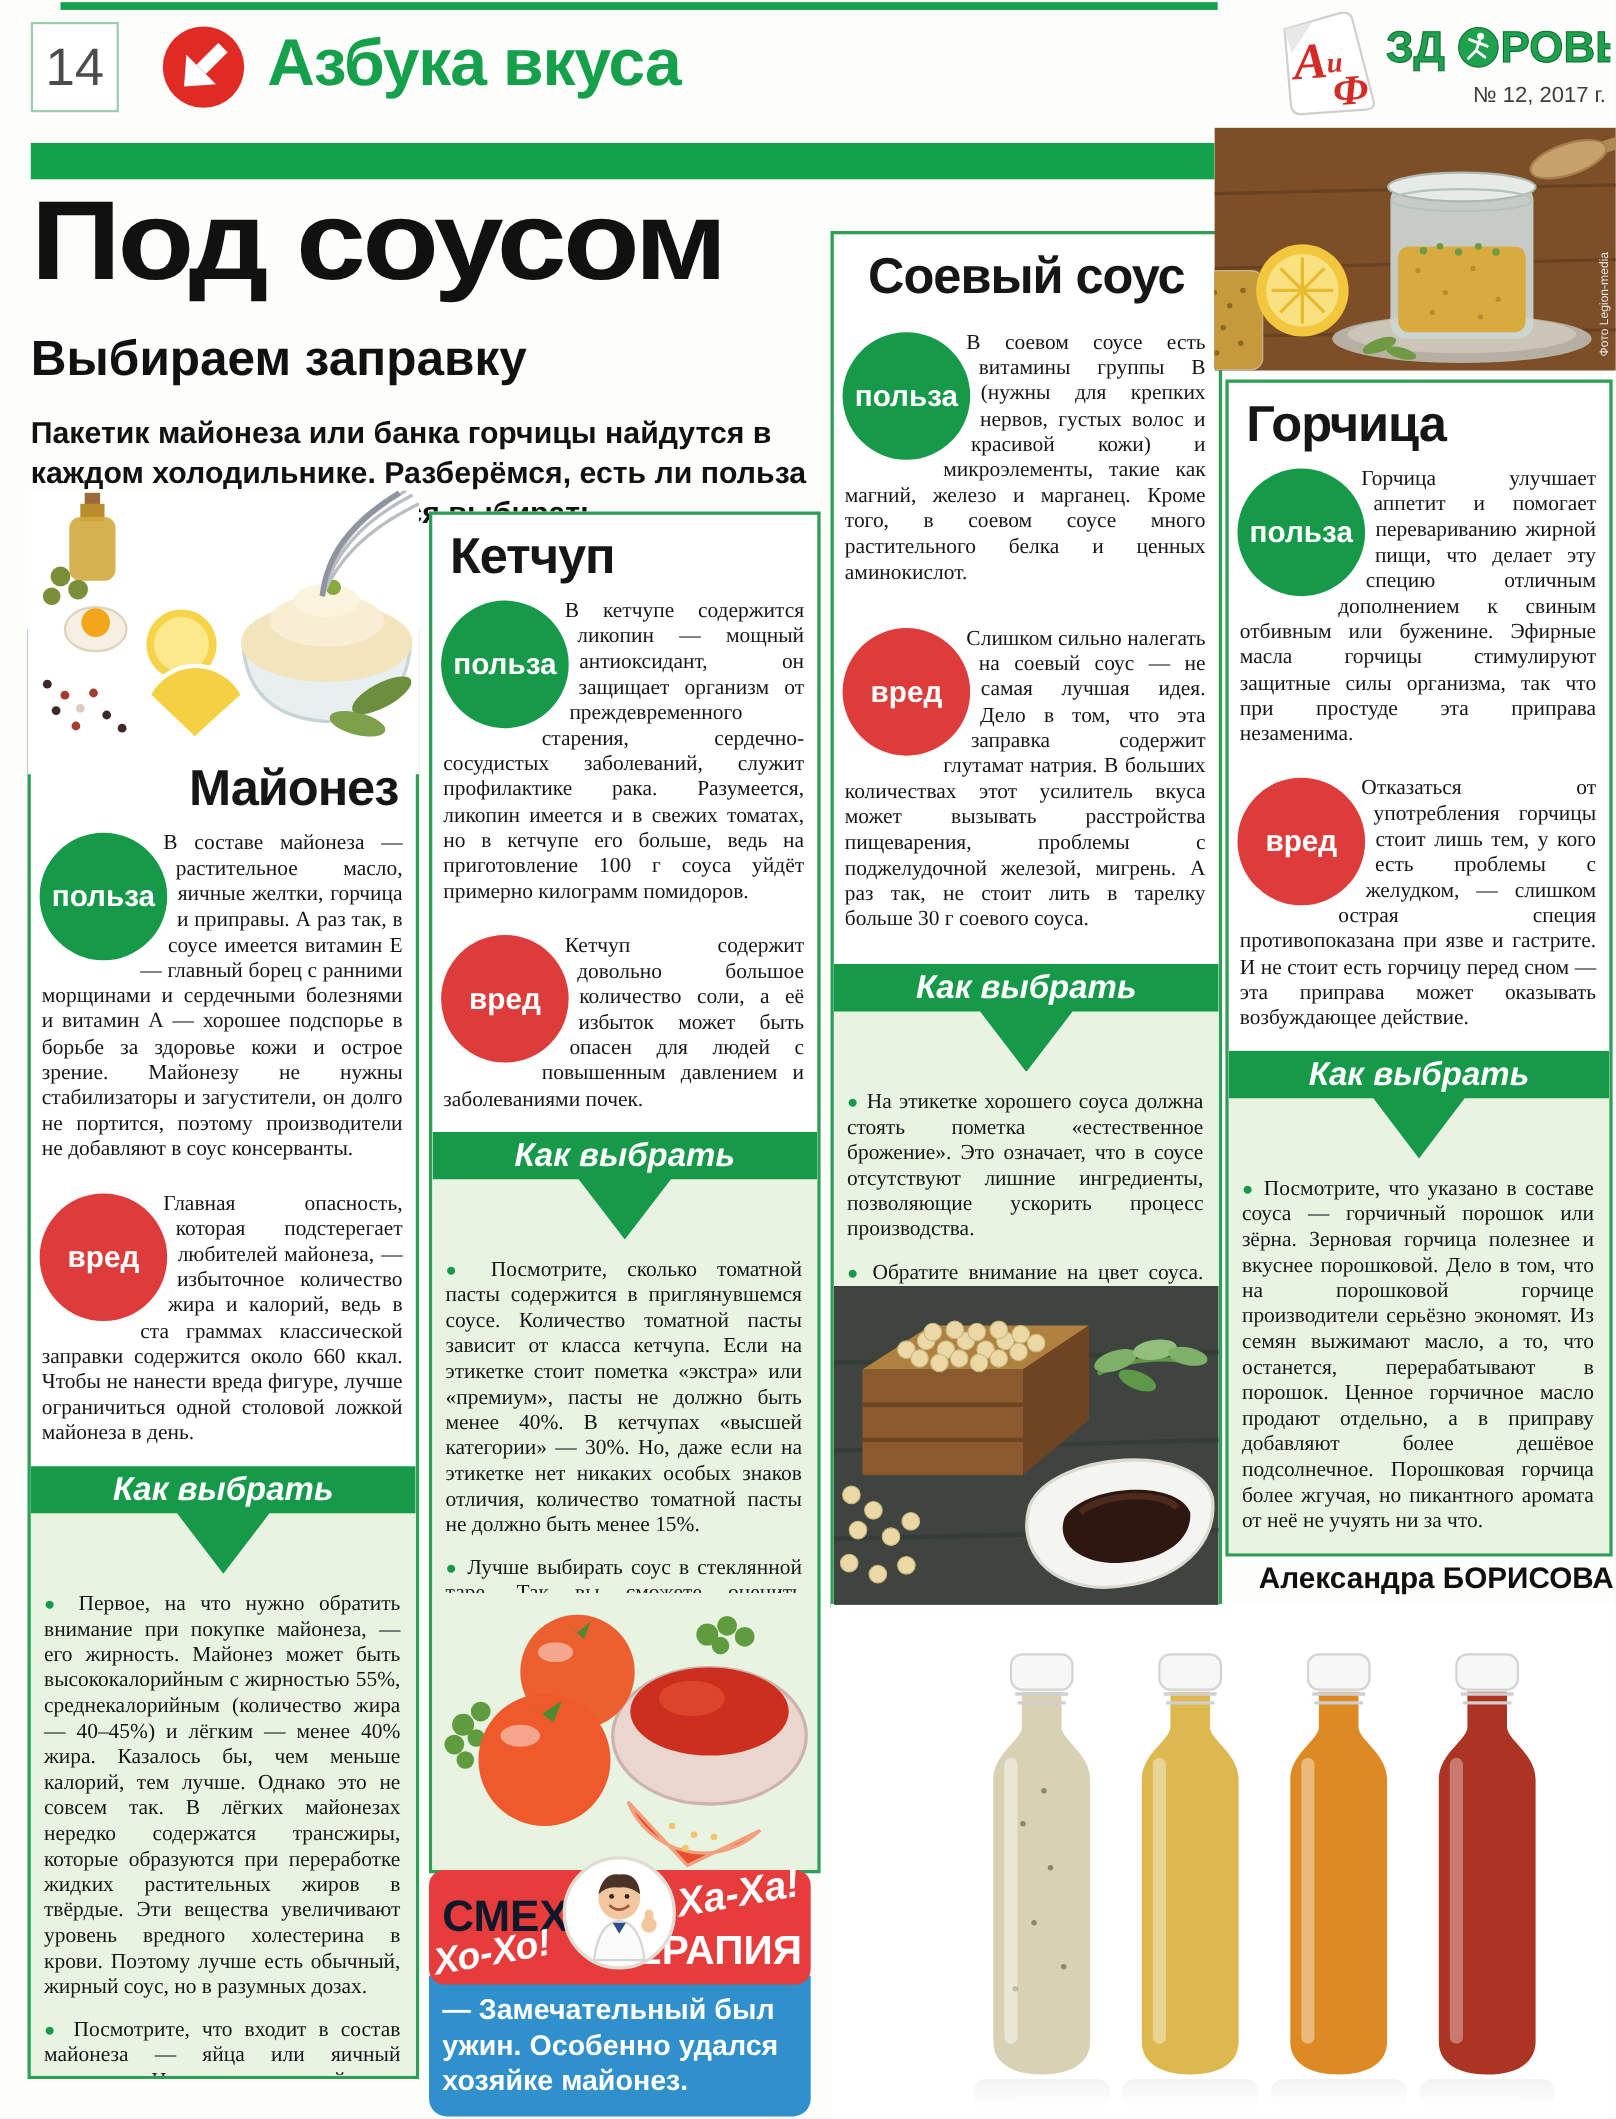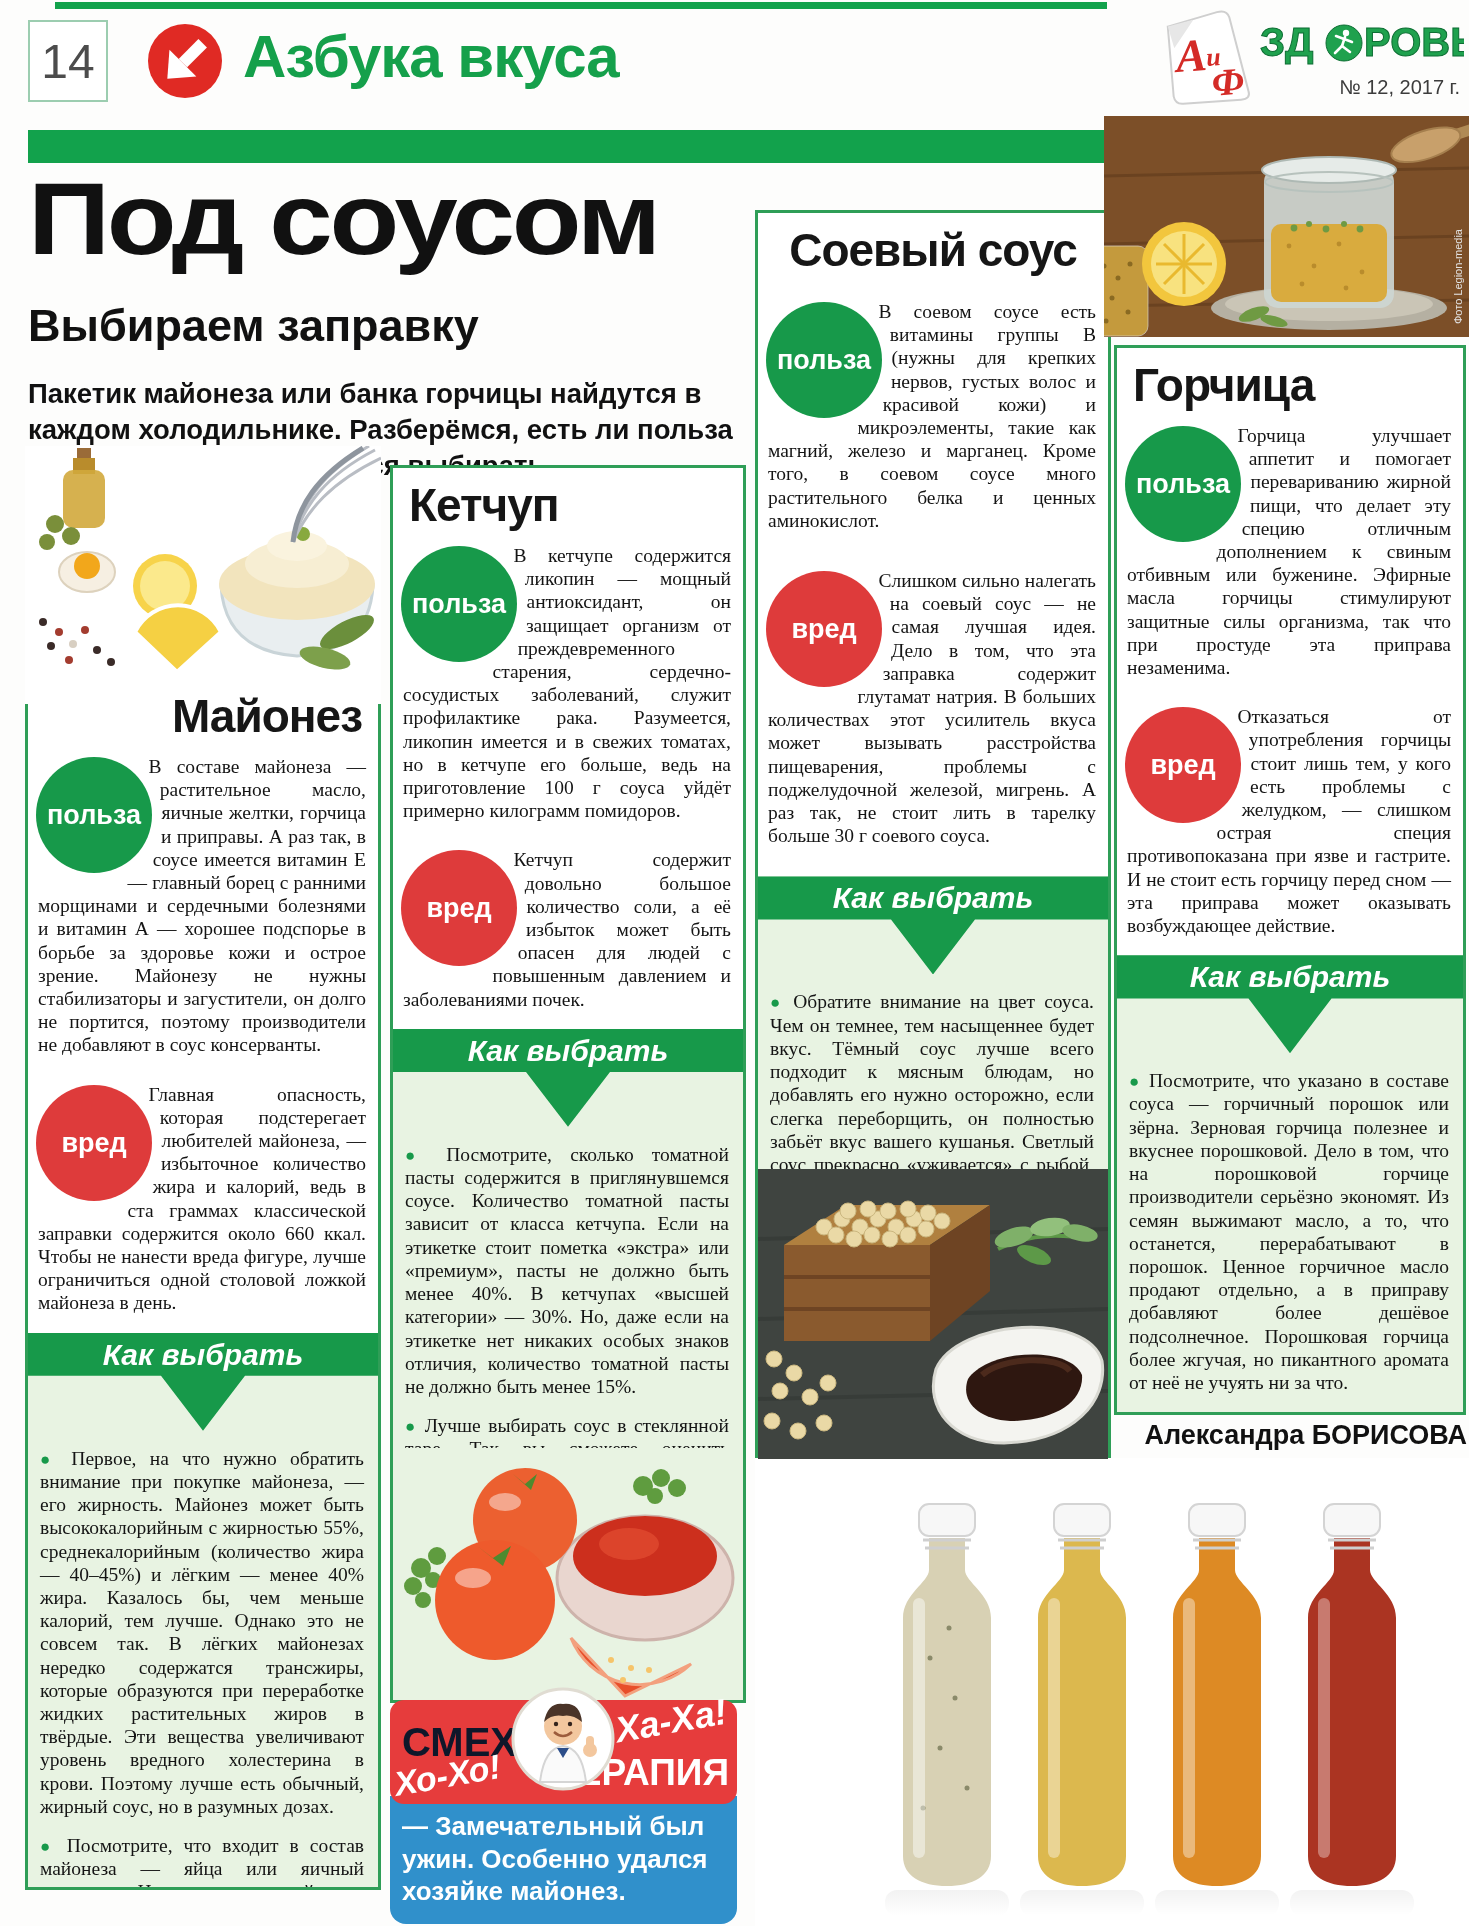--- a/index.html
+++ b/index.html
@@ -318,20 +318,21 @@
       <p>В соевом соусе есть витамины группы В (нужны для крепких нервов, густых волос и красивой кожи) и микроэлементы, такие как магний, железо и марганец. Кроме того, в соевом соусе много растительного белка и ценных аминокислот.</p>
     </div>
     <div class="fact" style="margin-top:26px;">
       <span class="badge red">вред</span>
       <p>Слишком сильно налегать на соевый соус — не самая лучшая идея. Дело в том, что эта заправка содержит глутамат натрия. В больших количествах этот усилитель вкуса может вызывать расстройства пищеварения, проблемы с поджелудочной железой, мигрень. А раз так, не стоит лить в тарелку больше 30 г соевого соуса.</p>
     </div>
     <div class="choose" style="padding-bottom:290px;">
       <div class="banner">
           <span>Как выбрать</span>
         </div>
+      <p class="tip">На этикетке хорошего соуса должна стоять пометка «естественное брожение». Это означает, что в соусе отсутствуют лишние ингредиенты, позволяющие ускорить процесс производства.</p>
       <p class="tip">Обратите внимание на цвет соуса. Чем он темнее, тем насыщеннее будет вкус. Тёмный соус лучше всего подходит к мясным блюдам, но добавлять его нужно осторожно, если слегка переборщить, он полностью забьёт вкус вашего кушанья. Светлый соус прекрасно «уживается» с рыбой, овощами и салатами.</p>
       <p class="tip">Качественный соус продаётся только в стеклянной таре. В нём не должно быть осадка.</p>
     </div>
     <div class="photo-bottom">
       <svg width="350" height="290" viewBox="0 0 350 290">
         <rect width="350" height="290" fill="#3f4440"></rect>
         <g stroke="#343936" stroke-width="4" opacity=".7">
           <line x1="0" y1="70" x2="350" y2="60"></line>
             <line x1="0" y1="150" x2="350" y2="140"></line>
             <line x1="0" y1="230" x2="350" y2="222"></line>

